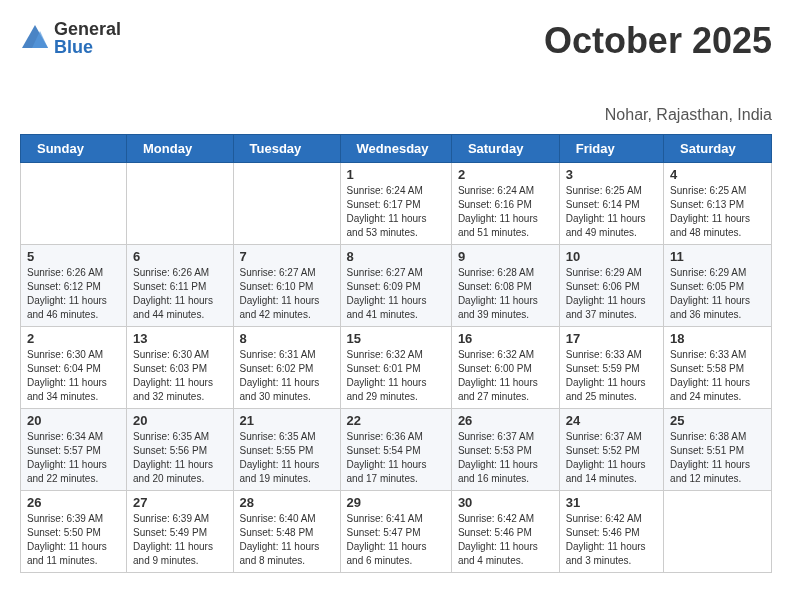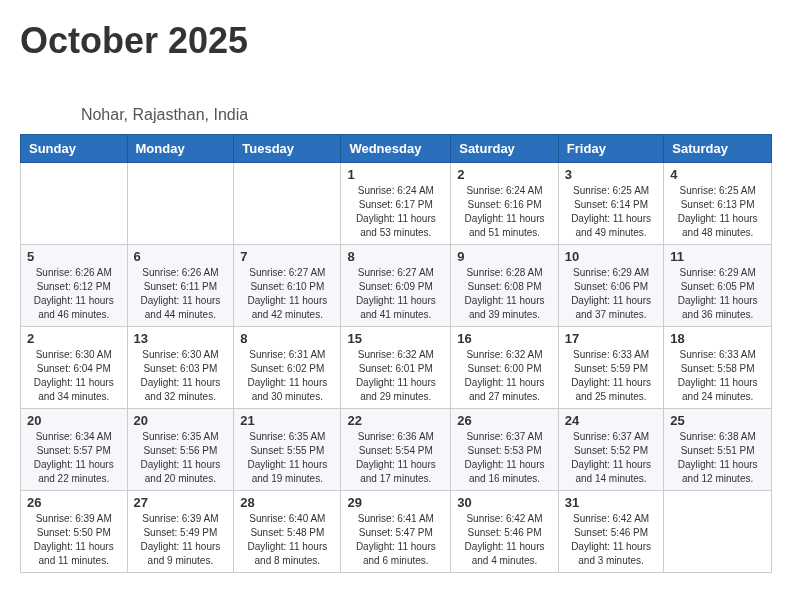--- a/index.html
+++ b/index.html
@@ -57,21 +57,21 @@
       width: 100%;
       border-collapse: collapse;
       border: 1px solid #ccc;
     }
     .calendar th {
       background: #2a6fbb;
       color: #fff;
       font-size: 13px;
       font-weight: bold;
       text-align: left;
-      padding: 6px 8px;
+      padding: 6px 16px;
       border: 1px solid #1e5a9a;
     }
     .calendar td {
       vertical-align: top;
       border: 1px solid #ccc;
       padding: 4px 6px;
       width: 113px;
       min-height: 80px;
       background: #fff;
     }
@@ -81,33 +81,42 @@
     .day-num {
       font-size: 13px;
       font-weight: bold;
       color: #333;
       margin-bottom: 2px;
     }
     .day-info {
       font-size: 10px;
       color: #333;
       line-height: 1.4;
-      text-align: center;
     }
     .empty-cell {
       background: #fff;
     }
     .calendar tr:nth-child(even) .empty-cell {
       background: #f5f7fa;
     }
   </style>
 </head>
 <body>
 
 <div class="header">
+  <div class="logo">
+    <svg class="logo-icon" viewBox="0 0 30 30">
+      <polygon points="15,2 28,25 2,25" fill="#2a6fbb" opacity="0.85"></polygon>
+      <polygon points="20,8 28,25 12,25" fill="#5599dd" opacity="0.7"></polygon>
+    </svg>
+    <div class="logo-text">
+      <span class="logo-general">General</span>
+      <span class="logo-blue">Blue</span>
+    </div>
+  </div>
   <div class="title-block">
     <div class="month-title">October 2025</div>
     <div class="subtitle">Nohar, Rajasthan, India</div>
   </div>
 </div>
 
 <table class="calendar">
   <thead>
     <tr>
     <th>Sunday</th>

